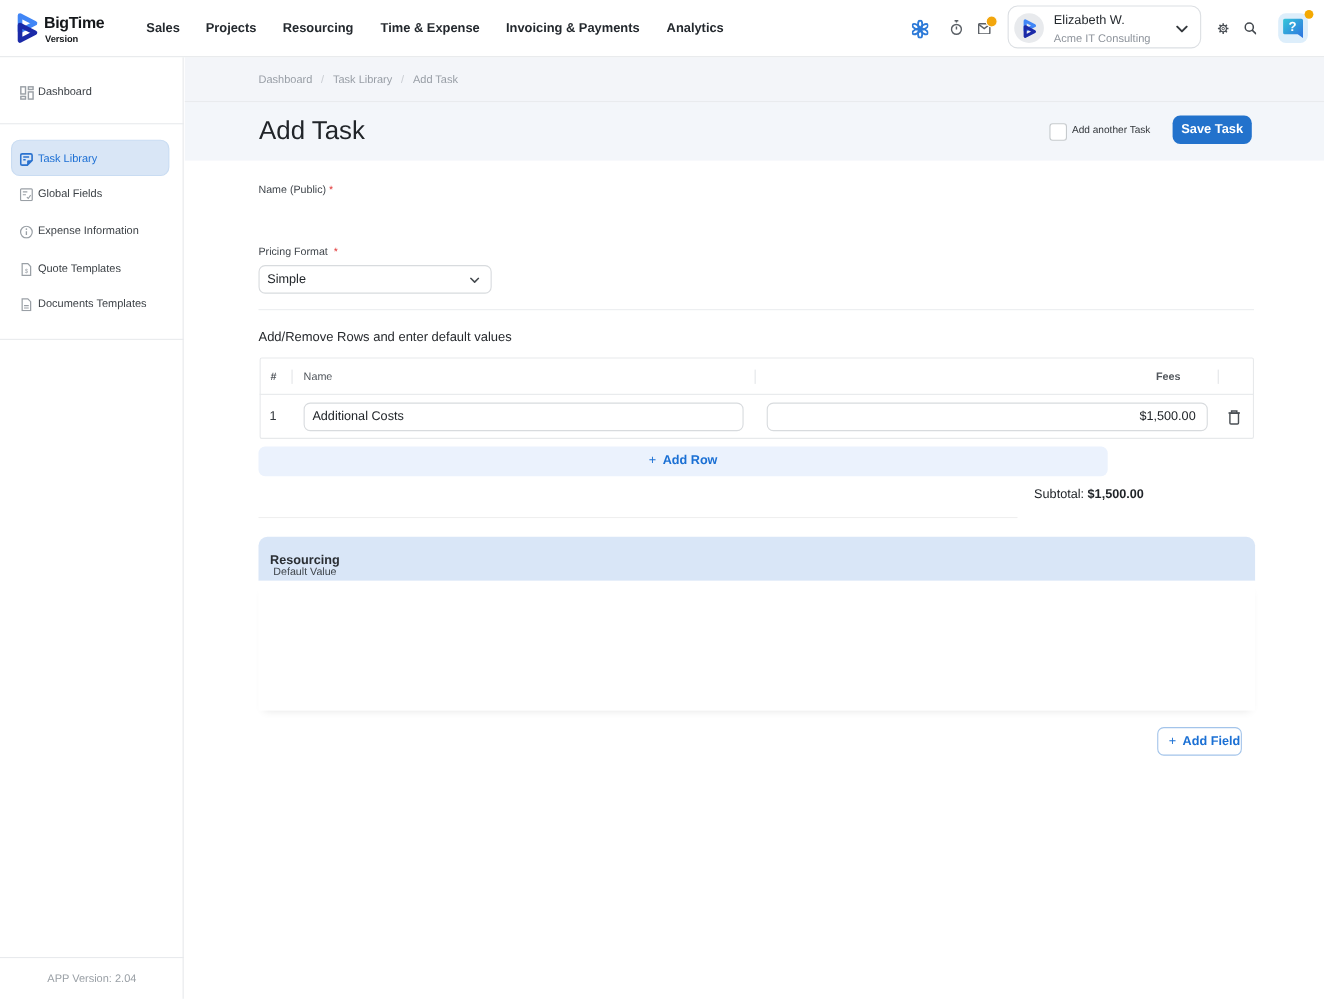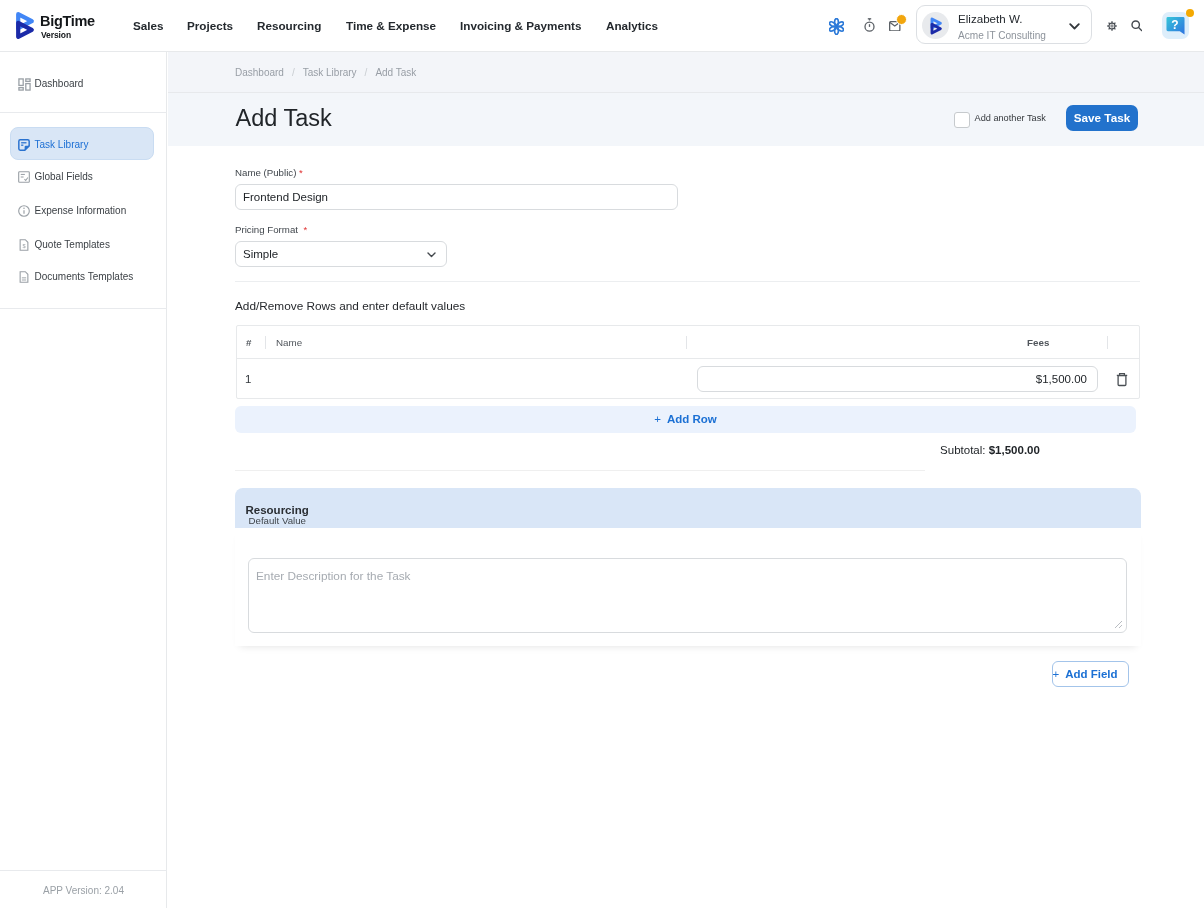--- a/index.html
+++ b/index.html
@@ -190,56 +190,49 @@
 </div>
 <div id="titleband">
   <div class="abs" style="left:67.5px;top:12px;font-size:23.5px;color:#212529">Add Task</div>
   <div class="abs" style="left:785.5px;top:18.5px;width:16.5px;height:16.5px;border:1px solid #c6cacd;border-radius:3px;background:#fff"></div>
   <div class="abs" style="left:806.5px;top:20px;font-size:9.2px;color:#34383c">Add another Task</div>
   <div class="abs" style="left:898px;top:11.5px;width:72px;height:26.5px;background:#2272cc;border-radius:7px;color:#fff;
     font-size:11.7px;font-weight:bold;text-align:center;line-height:26.5px">Save Task</div>
 </div>
 
 <div class="abs label12" style="left:67px;top:115px">Name (Public)&nbsp;<span class="red">*</span></div>
-<div class="inp" style="left:67px;top:132px;width:443px;height:26px;line-height:24px;padding-left:7px">Frontend Design</div>
 <div class="abs label12" style="left:67px;top:172px">Pricing Format&nbsp;&nbsp;<span class="red">*</span></div>
 <div class="inp" style="left:67px;top:189px;width:211.5px;height:26px;line-height:24px;padding-left:7px">Simple
   <svg class="abs" style="right:10px;top:9.5px" width="9" height="6" viewBox="0 0 9 6">
     <path d="M1 1 L4.5 4.5 L8 1" fill="none" stroke="#44494e" stroke-width="1.4" stroke-linecap="round" stroke-linejoin="round"></path>
   </svg>
 </div>
 <div class="hsep" style="left:67px;top:229px;width:905px"></div>
 <div class="abs" style="left:67px;top:247px;font-size:11.8px;color:#26292d">Add/Remove Rows and enter default values</div>
 
 <div class="abs" style="left:68px;top:273px;width:904px;height:74px;border:1px solid #e7e9eb;border-radius:2px"></div>
 <div class="abs" style="left:68px;top:273px;width:904px;height:34px;border-bottom:1px solid #e7e9eb"></div>
 <div class="abs" style="left:78px;top:285px;width:10px;font-size:9.8px;font-weight:bold;color:#51565c">#</div>
 <div class="abs" style="left:97px;top:284px;width:1px;height:13px;background:#e3e5e8"></div>
 <div class="abs" style="left:108px;top:285px;font-size:9.8px;font-weight:normal;color:#51565c">Name</div>
 <div class="abs" style="left:518px;top:284px;width:1px;height:13px;background:#e3e5e8"></div>
-<div class="abs" style="left:859px;top:285px;width:70px;text-align:left;font-size:9.8px;font-weight:bold;color:#51565c">Fees</div>
+<div class="abs" style="left:859px;top:285px;width:70px;text-align:center;font-size:9.8px;font-weight:bold;color:#51565c">Fees</div>
 <div class="abs" style="left:939px;top:284px;width:1px;height:13px;background:#e3e5e8"></div>
 <div class="abs" style="left:77px;top:321px;font-size:11.5px;color:#33383d">1</div>
+<div class="inp" style="left:108px;top:314px;width:400px;height:26px;line-height:24px;padding-left:7px">Additional Costs</div>
 <div class="inp" style="left:529px;top:314px;width:401px;height:26px;line-height:24px;padding-right:10px;text-align:right">$1,500.00</div>
 <svg class="abs" style="left:947px;top:320px" width="14" height="15" viewBox="0 0 14 15">
   <path d="M1.8 3.4 H12.2" stroke="#4a4f54" stroke-width="1.3" fill="none"></path>
   <path d="M4.6 3.2 V1.7 H9.4 V3.2" stroke="#4a4f54" stroke-width="1.3" fill="none"></path>
   <path d="M3.1 3.6 H10.9 V12.5 A1 1 0 0 1 9.9 13.5 H4.1 A1 1 0 0 1 3.1 12.5 Z" stroke="#4a4f54" stroke-width="1.3" fill="none"></path>
 </svg>
-<div class="abs" style="left:67px;top:354px;width:901px;height:27px;background:#ebf2fd;border-radius:6px;
+<div class="abs" style="left:67px;top:354px;width:772px;height:27px;background:#ebf2fd;border-radius:6px;
   text-align:center;line-height:27px;font-size:11.5px;font-weight:bold;color:#1b70d4"><span style="font-weight:normal">+</span>&nbsp; Add Row</div>
 <div class="abs" style="left:672px;top:392px;width:300px;text-align:center;font-size:11.5px;color:#212529">Subtotal: <b>$1,500.00</b></div>
 
 <div class="hsep" style="left:67px;top:418px;width:690px;background:#efefef"></div>
 <div class="abs" style="left:67px;top:436px;width:906px;height:39.5px;background:#d9e6f7;border-radius:8px 8px 0 0"></div>
 <div class="abs" style="left:77.5px;top:452px;font-size:11.5px;font-weight:bold;color:#2a2e33">Resourcing</div>
 <div class="abs" style="left:67px;top:475.5px;width:906px;height:118px;background:#fff;box-shadow:0 5px 8px -5px rgba(0,0,0,0.12)"></div>
 <div class="abs label12" style="left:80.5px;top:463px">Default Value</div>
-<div class="abs" style="left:80px;top:506px;width:879px;height:74.5px;border:1px solid #d8dbde;border-radius:6px;background:#fff">
-  <div class="abs" style="left:7px;top:10px;font-size:11.8px;color:#a6abb1">Enter Description for the Task</div>
-  <svg class="abs" style="right:3px;bottom:3px" width="9" height="9" viewBox="0 0 9 9">
-    <line x1="8" y1="1" x2="1" y2="8" stroke="#b9bdc2" stroke-width="1"></line>
-    <line x1="8" y1="5" x2="5" y2="8" stroke="#b9bdc2" stroke-width="1"></line>
-  </svg>
-</div>
 <div class="abs" style="left:883.5px;top:608.5px;width:77px;height:26.5px;border:1px solid #a3c4ea;border-radius:6px;background:#fff;
-  text-align:left;line-height:25px;font-size:11.5px;font-weight:bold;color:#1b70d4"><span style="font-weight:normal">+</span>&nbsp; Add Field</div>
+  text-align:right;line-height:25px;font-size:11.5px;font-weight:bold;color:#1b70d4"><span style="font-weight:normal">+</span>&nbsp; Add Field</div>
 </div>
 
 </body></html>

